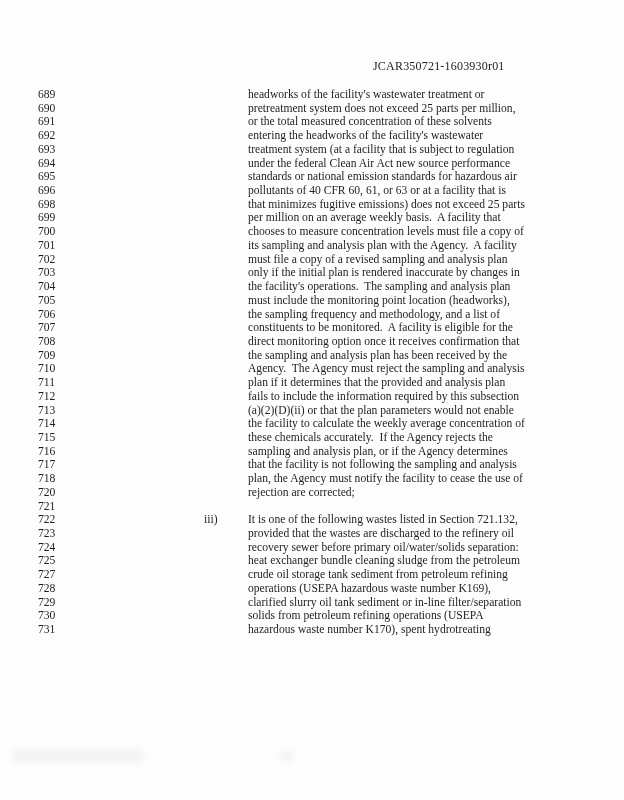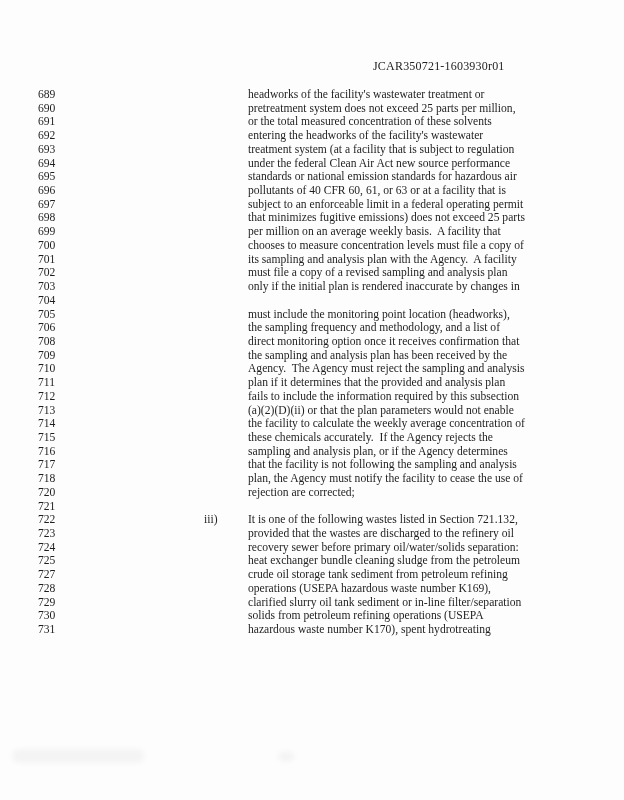--- a/index.html
+++ b/index.html
@@ -107,24 +107,20 @@
       </div>
       <div class="row">
         <span class="num">695</span>
         <span class="text">standards or national emission standards for hazardous air</span>
       </div>
       <div class="row">
         <span class="num">696</span>
         <span class="text">pollutants of 40 CFR 60, 61, or 63 or at a facility that is</span>
       </div>
       <div class="row">
-        <span class="num">697</span>
-        <span class="text">subject to an enforceable limit in a federal operating permit</span>
-      </div>
-      <div class="row">
         <span class="num">698</span>
         <span class="text">that minimizes fugitive emissions) does not exceed 25 parts</span>
       </div>
       <div class="row">
         <span class="num">699</span>
         <span class="text">per million on an average weekly basis.  A facility that</span>
       </div>
       <div class="row">
         <span class="num">700</span>
         <span class="text">chooses to measure concentration levels must file a copy of</span>
@@ -136,28 +132,33 @@
       <div class="row">
         <span class="num">702</span>
         <span class="text">must file a copy of a revised sampling and analysis plan</span>
       </div>
       <div class="row">
         <span class="num">703</span>
         <span class="text">only if the initial plan is rendered inaccurate by changes in</span>
       </div>
       <div class="row">
         <span class="num">704</span>
+        <span class="text">the facility's operations.  The sampling and analysis plan</span>
       </div>
       <div class="row">
         <span class="num">705</span>
         <span class="text">must include the monitoring point location (headworks),</span>
       </div>
       <div class="row">
         <span class="num">706</span>
         <span class="text">the sampling frequency and methodology, and a list of</span>
+      </div>
+      <div class="row">
+        <span class="num">707</span>
+        <span class="text">constituents to be monitored.  A facility is eligible for the</span>
       </div>
       <div class="row">
         <span class="num">708</span>
         <span class="text">direct monitoring option once it receives confirmation that</span>
       </div>
       <div class="row">
         <span class="num">709</span>
         <span class="text">the sampling and analysis plan has been received by the</span>
       </div>
       <div class="row">

